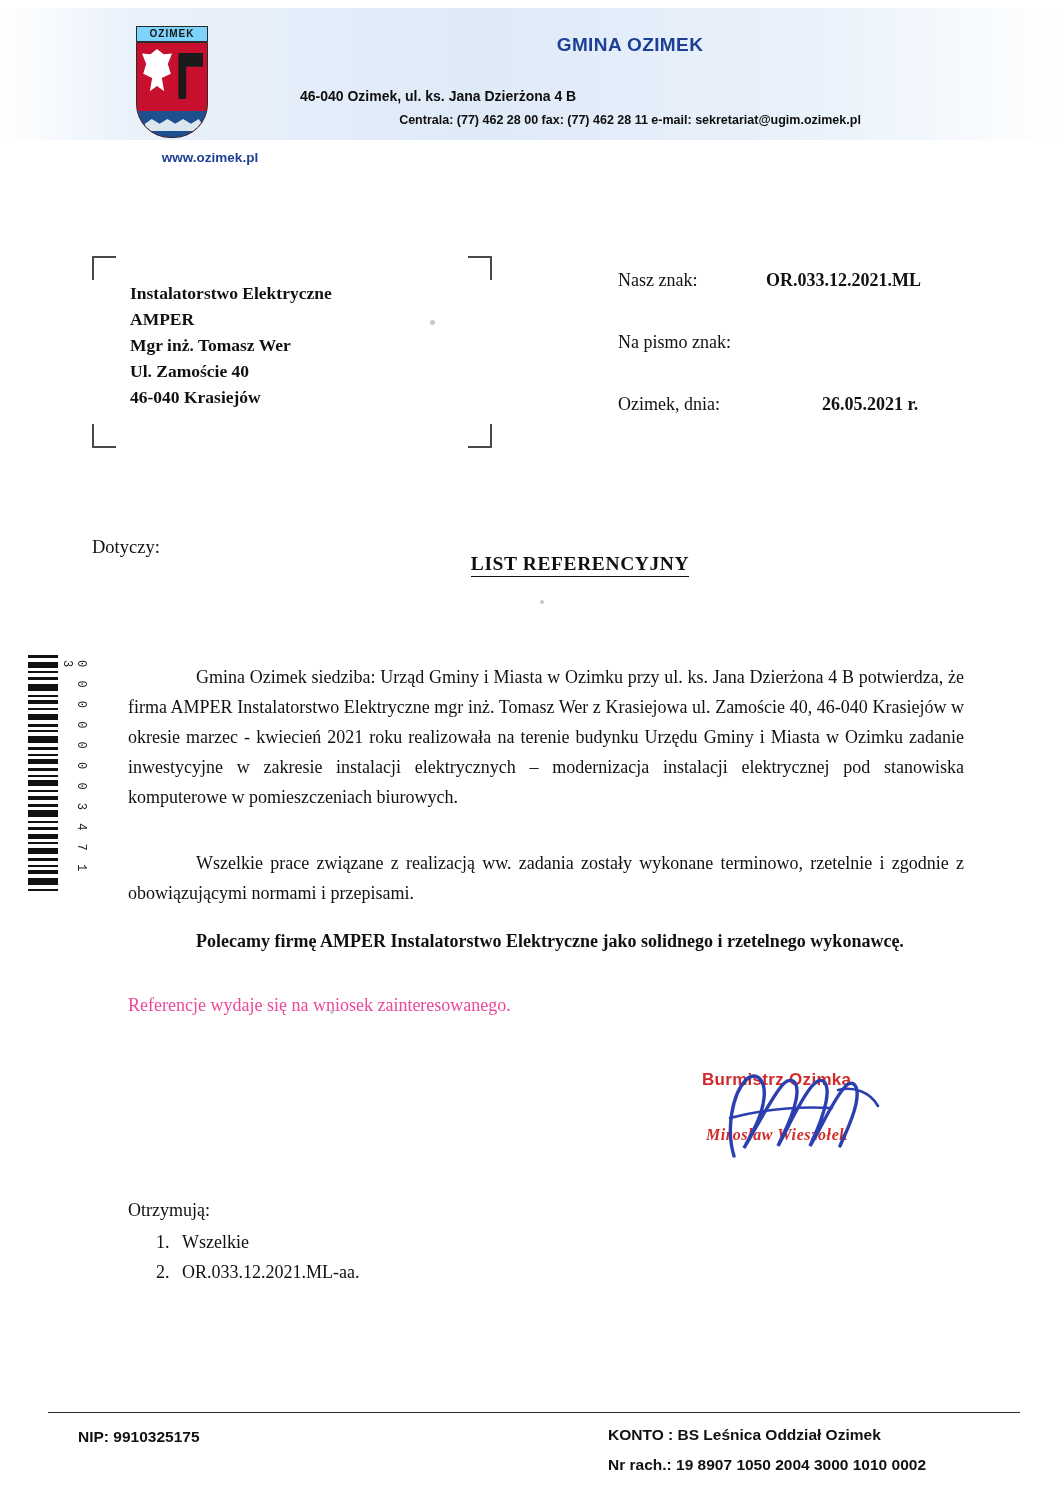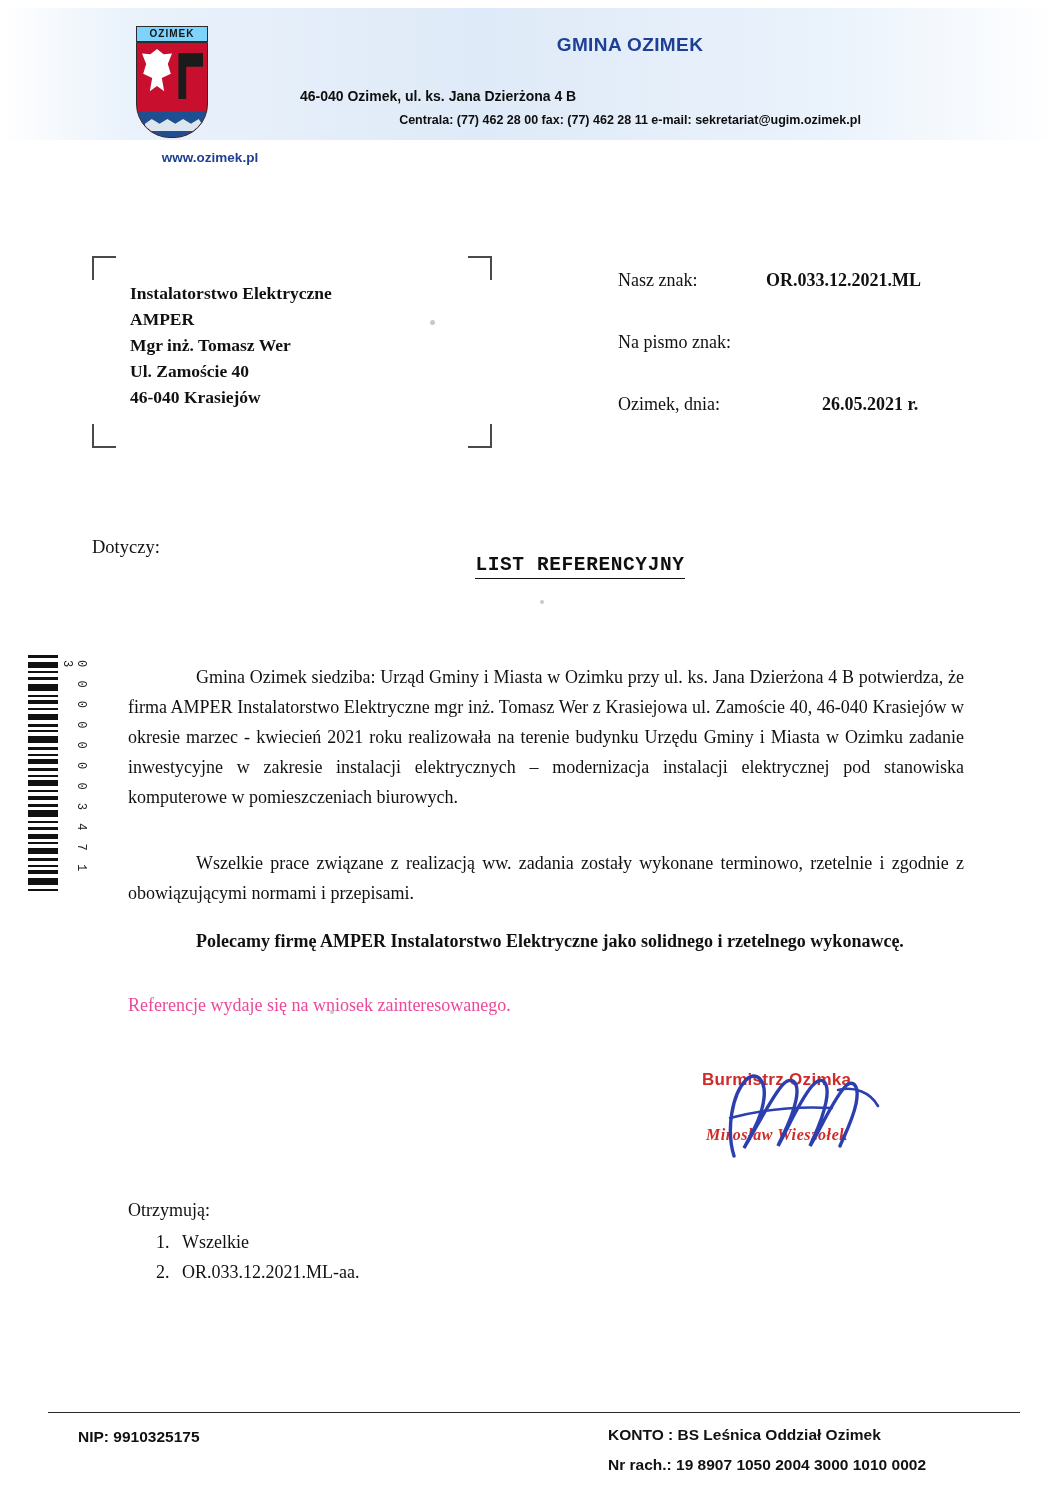--- a/index.html
+++ b/index.html
@@ -232,21 +232,20 @@
     top: 553px;
     width: 560px;
     text-align: center;
     font-size: 19.5px;
     font-weight: bold;
     letter-spacing: .6px;
   }
   .doc-title span {
     border-bottom: 1.6px solid #111;
     padding-bottom: 2px;
-    font-family: Liberation Mono, monospace;
   }
 
   
   .body-text {
     position: absolute;
     left: 128px;
     top: 626px;
     width: 836px;
     font-size: 18px;
     line-height: 30px;

